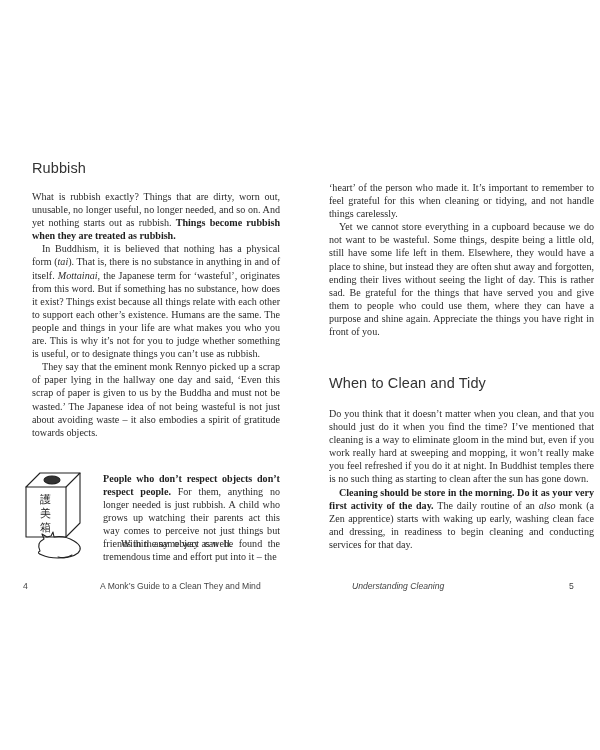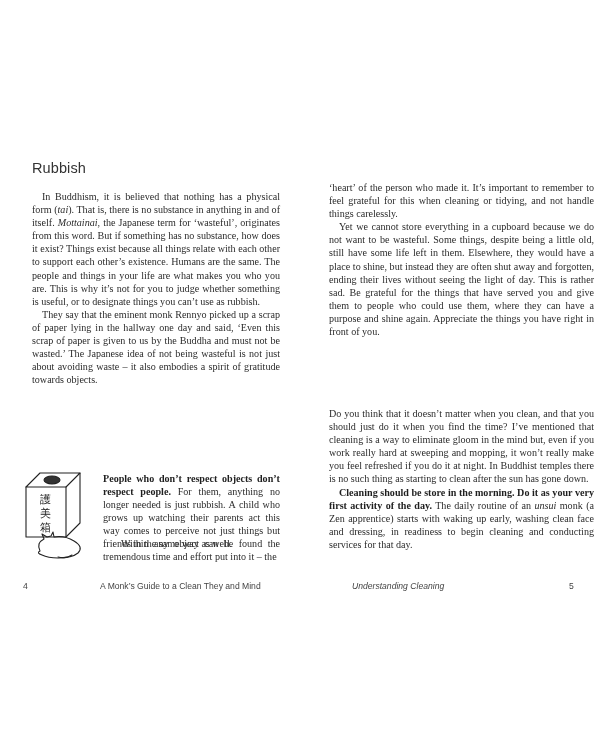--- a/index.html
+++ b/index.html
@@ -44,20 +44,21 @@
       position: absolute; left: 22px; top: 465px; width: 82px; height: 102px;
     }
   </style>
 </head>
 <body>
 
 <div class="page page-left">
   <h2 class="heading" style="left:32px; top:160px;">Rubbish</h2>
 
   <div class="text-block left-block" style="top:190px;">
+    <p><span>What is rubbish exactly? Things that are dirty, worn out, unusable, no longer useful, no longer needed, and so on. And yet nothing starts out as rubbish. </span><b>Things become rubbish when they are treated as rubbish.</b></p>
     <p class="indent"><span>In Buddhism, it is believed that nothing has a physical form (</span><i>tai</i><span>). That is, there is no substance in anything in and of itself. </span><i>Mottainai</i><span>, the Japanese term for ‘wasteful’, originates from this word. But if something has no substance, how does it exist? Things exist because all things relate with each other to support each other’s existence. Humans are the same. The people and things in your life are what makes you who you are. This is why it’s not for you to judge whether something is useful, or to designate things you can’t use as rubbish.</span></p>
     <p class="indent">They say that the eminent monk Rennyo picked up a scrap of paper lying in the hallway one day and said, ‘Even this scrap of paper is given to us by the Buddha and must not be wasted.’ The Japanese idea of not being wasteful is not just about avoiding waste – it also embodies a spirit of gratitude towards objects.</p>
   </div>
 
   <div class="text-block" style="left:103px; width:177px; top:472px;">
     <p><b>People who don’t respect objects don’t respect people.</b><span> For them, anything no longer needed is just rubbish. A child who grows up watching their parents act this way comes to perceive not just things but friends in the same way as well.</span></p>
   </div>
   <div class="text-block" style="left:103px; width:177px; top:537px;">
     <p class="indent" style="text-indent:18px;">Within any object can be found the tremendous time and effort put into it – the</p>
   </div>
@@ -83,21 +84,22 @@
   <span class="footer" style="left:23px;">4</span>
   <span class="footer" style="left:100px;">A Monk’s Guide to a Clean They and Mind</span>
 </div>
 
 <div class="page page-right">
   <div class="text-block right-block" style="top:181px;">
     <p>‘heart’ of the person who made it. It’s important to remember to feel grateful for this when cleaning or tidying, and not handle things carelessly.</p>
     <p class="indent">Yet we cannot store everything in a cupboard because we do not want to be wasteful. Some things, despite being a little old, still have some life left in them. Elsewhere, they would have a place to shine, but instead they are often shut away and forgotten, ending their lives without seeing the light of day. This is rather sad. Be grateful for the things that have served you and give them to people who could use them, where they can have a purpose and shine again. Appreciate the things you have right in front of you.</p>
   </div>
 
+  <h2 class="heading" style="left:17px; top:375px;">When to Clean and Tidy</h2>
 
   <div class="text-block right-block" style="top:407px;">
     <p>Do you think that it doesn’t matter when you clean, and that you should just do it when you find the time? I’ve mentioned that cleaning is a way to eliminate gloom in the mind but, even if you work really hard at sweeping and mopping, it won’t really make you feel refreshed if you do it at night. In Buddhist temples there is no such thing as starting to clean after the sun has gone down.</p>
-    <p class="indent"><b>Cleaning should be store in the morning. Do it as your very first activity of the day.</b><span> The daily routine of an </span><i>unsui</i><span> monk (a Zen apprentice) starts with waking up early, washing clean face and dressing, in readiness to begin cleaning and conducting services for that day.</span></p>
+    <p class="indent"><b>Cleaning should be store in the morning. Do it as your very first activity of the day.</b><span> The daily routine of an </span><i>also</i><span> monk (a Zen apprentice) starts with waking up early, washing clean face and dressing, in readiness to begin cleaning and conducting services for that day.</span></p>
   </div>
 
   <span class="footer" style="left:40px;font-style:italic;">Understanding Cleaning</span>
   <span class="footer" style="left:257px;">5</span>
 </div>
 
 </body></html>

